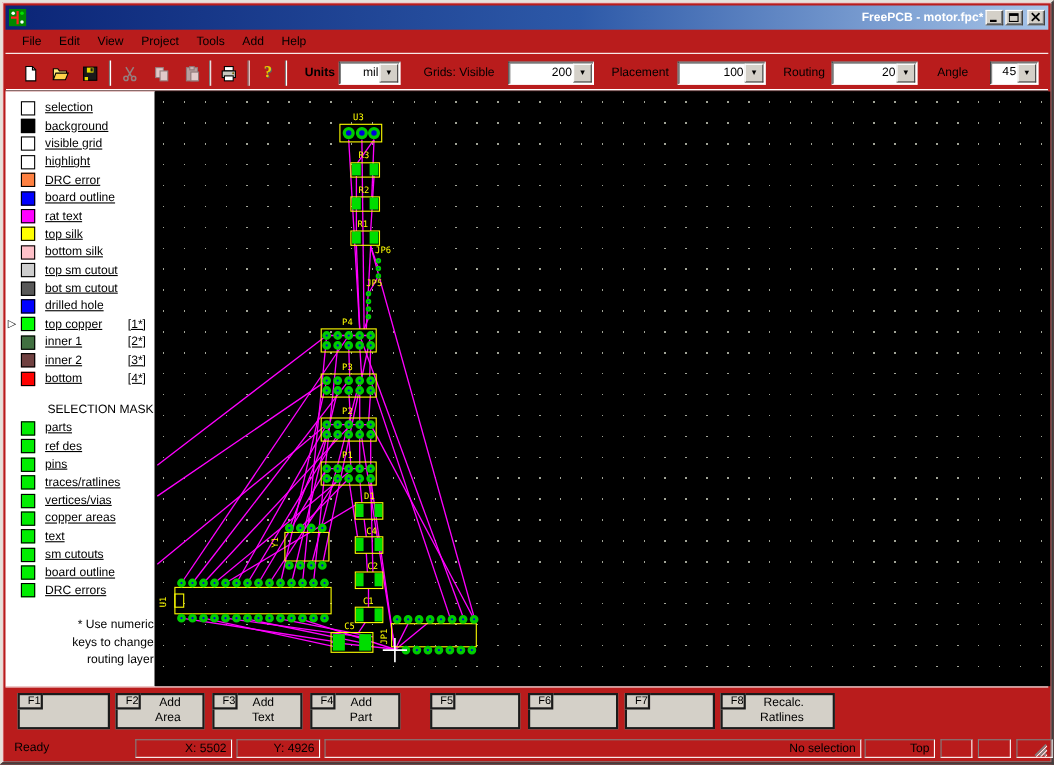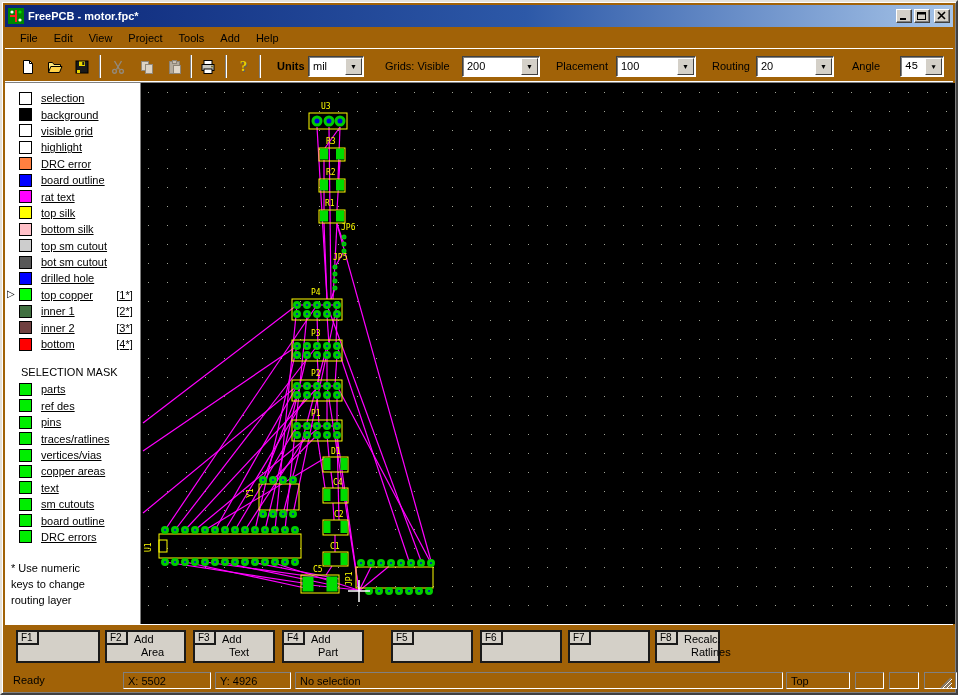--- a/index.html
+++ b/index.html
@@ -1,20 +1,20 @@
 <!DOCTYPE html>
 <html><head>
 <meta charset="utf-8">
 <style>
   * { box-sizing: border-box; }
   html,body { margin:0; padding:0; width:958px; height:695px; overflow:hidden;
     font-family:"Liberation Sans", sans-serif; font-size:11px; color:#000; }
-  .window { position:absolute; inset:0; background:#a16207;
+  .window { position:absolute; inset:0; background:#b91c1c;
     border:2px solid; border-color:#e6e2da #404040 #404040 #e6e2da;
-    box-shadow: inset 1px 1px 0 #fff, inset -1px -1px 0 #808080; padding:3px; }
+    box-shadow: inset 1px 1px 0 #fff, inset -1px -1px 0 #808080; padding:3px;text-align:right; }
 
   
   .titlebar { height:22px; display:flex; align-items:center; padding:0 3px;
     background:linear-gradient(90deg,#0b2577 0%,#2d59a8 55%,#a6c4e8 100%); }
   .titlebar .appicon { width:16px; height:16px; margin-right:4px; flex:0 0 auto; }
   .titlebar .title { color:#fff; font-weight:bold; font-size:11px; flex:1 1 auto;
     white-space:nowrap; overflow:hidden; }
   .capbtn { width:16px; height:14px; margin-left:2px; background:#d4d0c8;
     border:1px solid; border-color:#fff #404040 #404040 #fff;
     box-shadow: inset -1px -1px 0 #808080;
@@ -611,21 +611,21 @@
       </div>
       <div class="fbox" style="left: 386px; width: 82px;">
         <span class="ftab">F5</span>
       </div>
       <div class="fbox" style="left: 475px; width: 82px;">
         <span class="ftab">F6</span>
       </div>
       <div class="fbox" style="left: 563px; width: 82px;">
         <span class="ftab">F7</span>
       </div>
-      <div class="fbox" style="left: 650px; width: 65px;">
+      <div class="fbox" style="left: 650px; width: 104px;">
         <span class="ftab">F8</span>
         <span class="flines"><span class="l1">Recalc.</span><span class="l2">Ratlines</span></span>
       </div>
     </div>
 
   <div class="statusbar">
     <span class="sready">Ready</span>
     <span class="scell" style="left:118px;width:88px;">X: 5502</span>
     <span class="scell" style="left:210px;width:76px;">Y: 4926</span>
     <span class="scell" style="left:290px;width:488px;">No selection</span>

